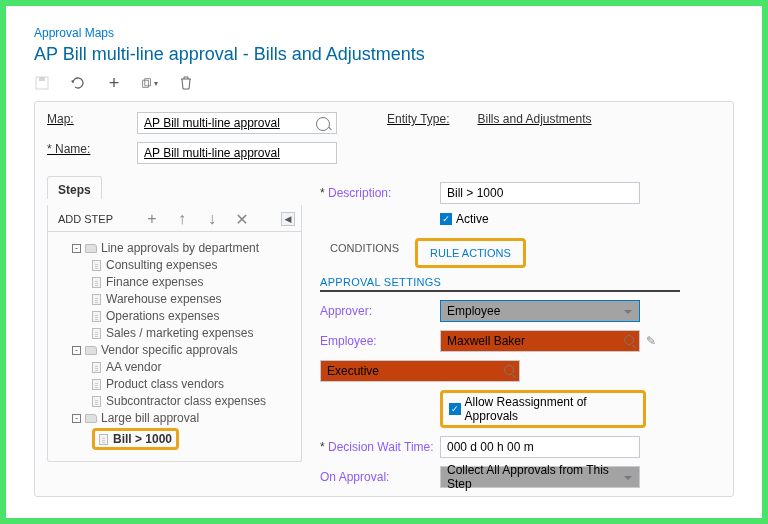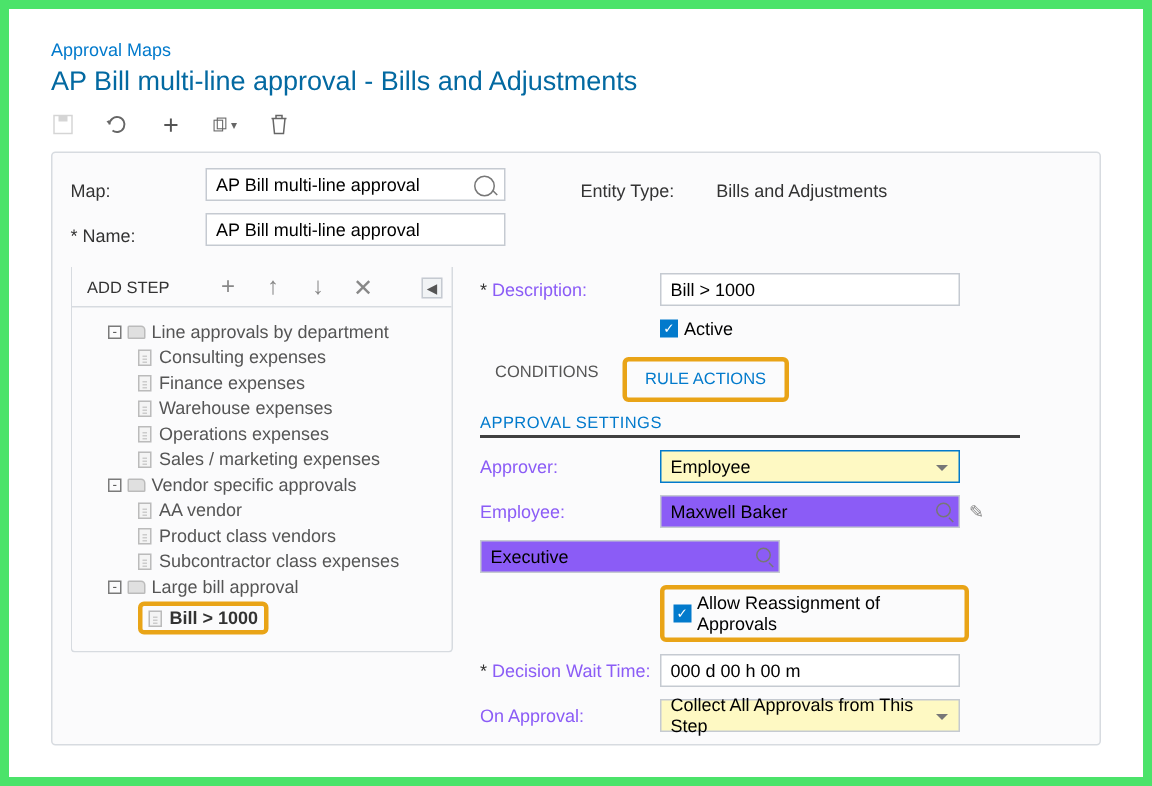--- a/index.html
+++ b/index.html
@@ -4,21 +4,21 @@
 <style>
   * { box-sizing: border-box; font-family: Arial, Helvetica, sans-serif; }
   body { margin: 0; background: #fff; }
   .page { width: 768px; height: 524px; border: 6px solid #4be36a; padding: 20px 28px; position: relative; }
   .breadcrumb { color: #027acc; font-size: 12px; margin-bottom: 4px; }
   .page-title { color: #0369a1; font-size: 18px; font-weight: 400; margin: 0 0 10px; }
   .toolbar { display: flex; align-items: center; gap: 20px; margin-bottom: 10px; }
   .tb-btn { width: 16px; height: 16px; color: #888; display: inline-flex; align-items: center; justify-content: center; cursor: pointer; }
   .tb-btn.faded { opacity: .35; }
   .hdr-section { border: 1px solid #d7dbe0; border-radius: 3px; padding: 10px 12px 0; background: #fbfbfc; }
-  .hdr-row { display: flex; align-items: flex-end; font-size: 12px; margin-bottom: 8px; }
+  .hdr-row { display: flex; align-items: flex-start; font-size: 12px; margin-bottom: 8px; text-decoration: underline; }
   .hdr-lbl { width: 90px; color: #333; }
   .req::before { content: "* "; color: #333; }
   .input { border: 1px solid #c5cad1; background: #fff; height: 22px; font-size: 12px; padding: 0 6px; display: inline-flex; align-items: center; position: relative; }
   .input.search::after { content: ""; position: absolute; right: 6px; top: 4px; width: 12px; height: 12px; border: 1.2px solid #777; border-radius: 50%; }
   .input.search::before { content: ""; position: absolute; right: 4px; bottom: 4px; width: 4px; height: 1.2px; background: #777; transform: rotate(45deg); }
   .columns { display: flex; margin-top: 0; }
   .left { width: 255px; }
   .right { flex: 1; padding: 10px 0 0 18px; }
   .steps-hdr { display: flex; align-items: center; justify-content: space-between; border-bottom: 1px solid #d7dbe0; padding: 6px 6px 4px 10px; margin-top: 6px; }
   .steps-title { font-size: 12px; font-weight: bold; color: #333; padding: 6px 10px 2px; border: 1px solid #d7dbe0; border-bottom: none; display: inline-block; margin-top: 4px; border-radius: 3px 3px 0 0; }
@@ -36,23 +36,23 @@
   .collapse-btn { width: 14px; height: 14px; border: 1px solid #c5cad1; background: #f1f3f5; display: flex; align-items: center; justify-content: center; font-size: 9px; color: #555; }
   .fld-row { display: flex; align-items: center; font-size: 12px; margin-bottom: 8px; }
   .fld-lbl { width: 120px; color: #8b5cf6; }
   .chk { width: 12px; height: 12px; background: #027acc; display: inline-flex; align-items: center; justify-content: center; color: #fff; font-size: 9px; margin-right: 4px; vertical-align: middle; }
   .tabs { display: flex; gap: 6px; font-size: 11px; margin: 12px 0 2px; }
   .tab { padding: 4px 10px; color: #555; }
   .tab.active { color: #027acc; border-bottom: 2px solid #027acc; }
   .tab.highlight { border: 3px solid #e9a417; border-radius: 4px; padding: 6px 12px; }
   .section-title { color: #027acc; font-size: 11px; letter-spacing: .3px; margin: 8px 0 8px; border-bottom: 2px solid #404040; padding-bottom: 2px; width: 360px; }
   .blue-border { border: 1px solid #027acc !important; }
-  .sel { border: 1px solid #c5cad1; background: #fef9c3; height: 22px; width: 200px; font-size: 12px; padding: 0 20px 0 6px; display: inline-flex; align-items: center; position: relative; }
+  .sel { border: 1px solid #c5cad1; background: #a3a3a3; height: 22px; width: 200px; font-size: 12px; padding: 0 20px 0 6px; display: inline-flex; align-items: center; position: relative; }
   .sel::after { content: ""; position: absolute; right: 7px; top: 9px; border: 4px solid transparent; border-top-color: #777; }
-  .lookup { border: 1px solid #c5cad1; background: #8b5cf6; height: 22px; width: 200px; font-size: 12px; padding: 0 20px 0 6px; display: inline-flex; align-items: center; position: relative; }
+  .lookup { border: 1px solid #c5cad1; background: #c2410c; height: 22px; width: 200px; font-size: 12px; padding: 0 20px 0 6px; display: inline-flex; align-items: center; position: relative; }
   .lookup .mag { position: absolute; right: 5px; top: 4px; width: 10px; height: 10px; border: 1.2px solid #777; border-radius: 50%; }
   .lookup .mag::after { content: ""; position: absolute; right: -3px; bottom: -3px; width: 4px; height: 1.2px; background: #777; transform: rotate(45deg); }
   .edit-ico { margin-left: 6px; color: #888; font-size: 12px; }
   .allow-row { border: 3px solid #e9a417; border-radius: 4px; padding: 2px 6px; width: 206px; display: inline-flex; align-items: center; }
 </style>
 </head>
 <body>
 
 <div class="page">
   <div class="breadcrumb">Approval Maps</div>
@@ -93,20 +93,23 @@
       <span class="hdr-lbl" style="width:auto;margin-left:50px;">Entity Type:</span>
       <span style="margin-left:28px;font-size:12px;color:#333;">Bills and Adjustments</span>
     </div>
     <div class="hdr-row">
       <span class="hdr-lbl req">Name:</span>
       <span class="input" style="width:200px;">AP Bill multi-line approval</span>
     </div>
 
     <div class="columns">
       <div class="left">
+        <div style="display:flex;align-items:flex-end;">
+          <div class="steps-title">Steps</div>
+        </div>
         <div class="steps-box">
           <div class="steps-hdr">
             <span class="addstep">ADD STEP</span>
             <div class="steps-tools">
               <span class="tb-btn" style="font-size:16px;">+</span>
               <span class="tb-btn">↑</span>
               <span class="tb-btn">↓</span>
               <span class="tb-btn">✕</span>
             </div>
             <span class="collapse-btn">◀</span>

